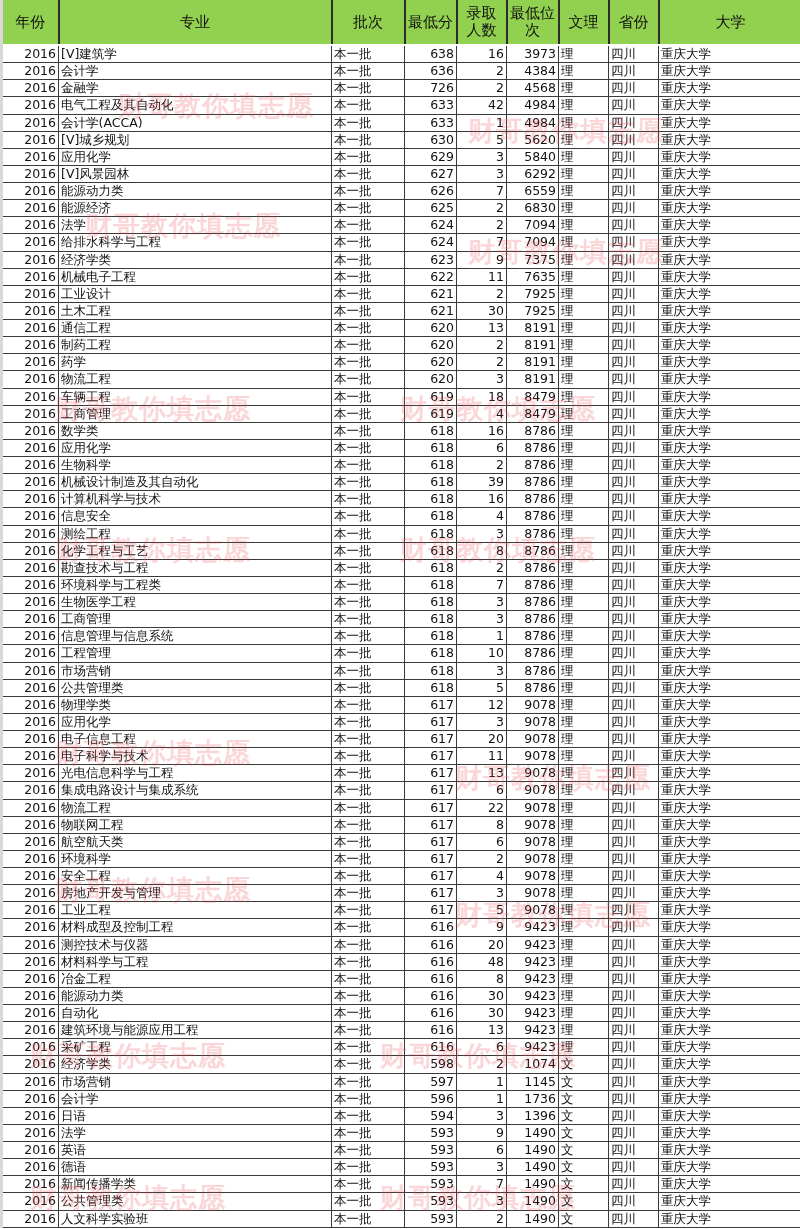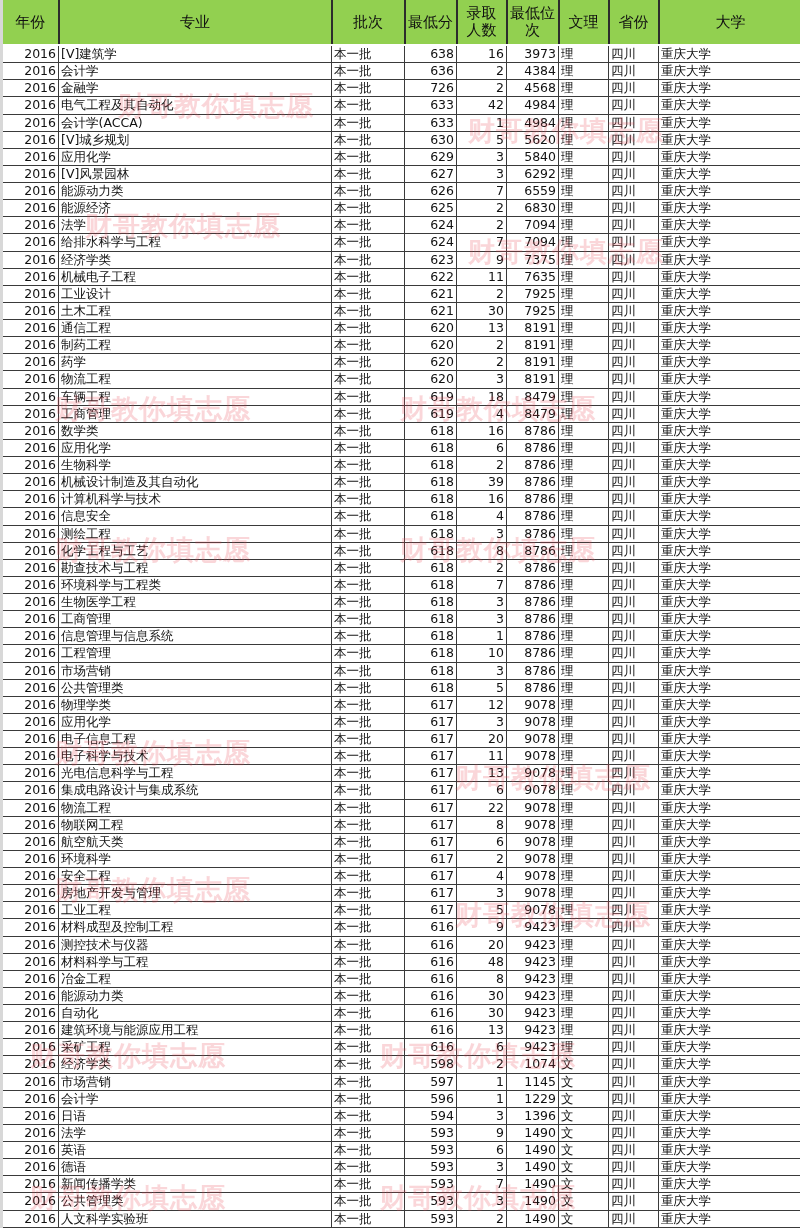--- a/index.html
+++ b/index.html
@@ -718,21 +718,21 @@
         <td class="txt">文</td>
         <td class="txt">四川</td>
         <td class="txt">重庆大学</td>
       </tr>
       <tr>
         <td class="num">2016</td>
         <td class="txt">会计学</td>
         <td class="txt">本一批</td>
         <td class="num">596</td>
         <td class="num">1</td>
-        <td class="num">1229</td>
+        <td class="num">1736</td>
         <td class="txt">文</td>
         <td class="txt">四川</td>
         <td class="txt">重庆大学</td>
       </tr>
       <tr>
         <td class="num">2016</td>
         <td class="txt">日语</td>
         <td class="txt">本一批</td>
         <td class="num">594</td>
         <td class="num">3</td>

